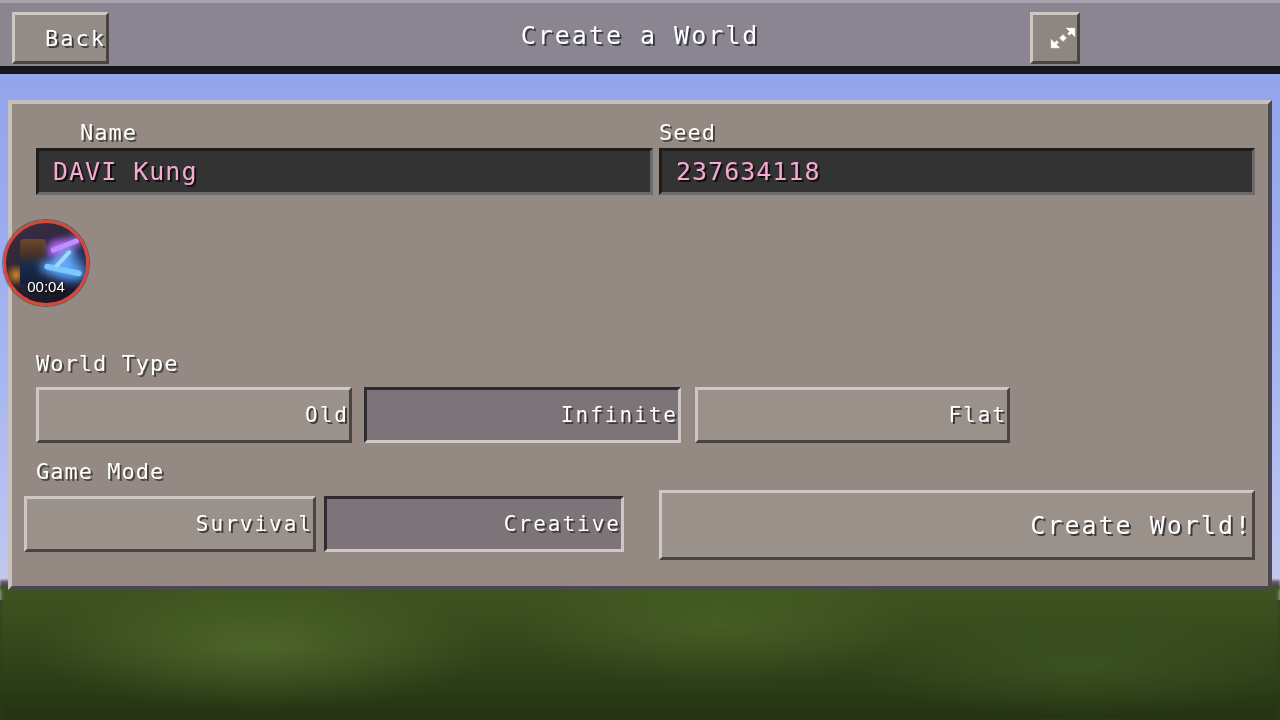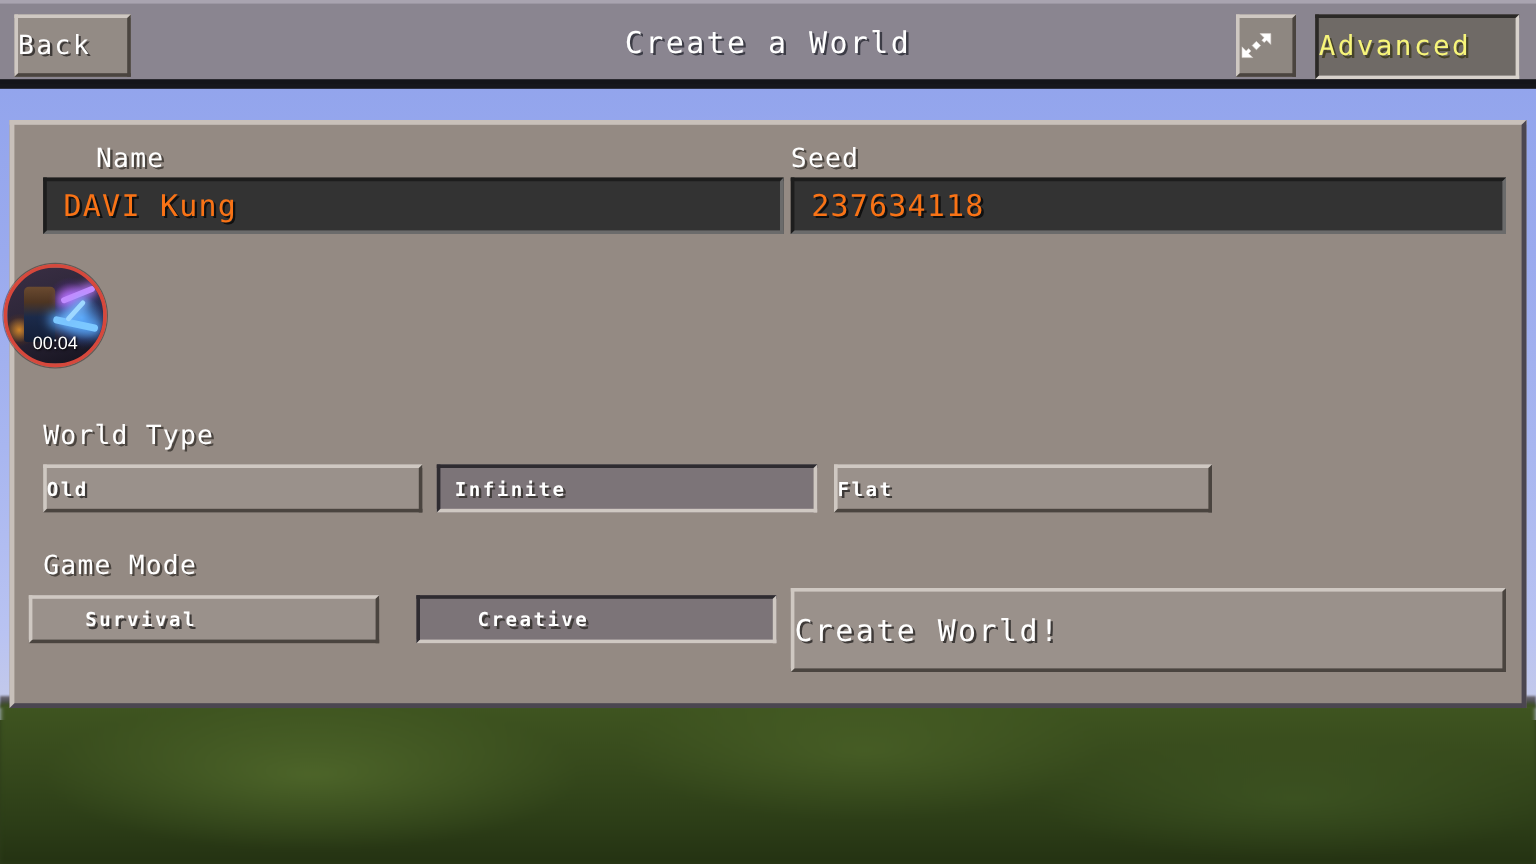--- a/index.html
+++ b/index.html
@@ -54,21 +54,21 @@
 
   
   .mcbtn{
     position:absolute;
     background:#9a918b;
     border-top:3px solid #cfc8c2;
     border-left:3px solid #cfc8c2;
     border-right:3px solid #4a443f;
     border-bottom:3px solid #4a443f;
     box-sizing:border-box;
-    display:flex;align-items:center;justify-content:flex-start;
+    display:flex;align-items:center;justify-content:flex-end;
     color:#ffffff;
     text-shadow:2px 2px 0 #3e3a38;
     letter-spacing:2px;
     cursor:pointer;
     image-rendering:pixelated;
   }
   .mcbtn.pressed{
     background:#7c7478;
     border-top:3px solid #2e2b30;
     border-left:3px solid #2e2b30;
@@ -111,41 +111,41 @@
   .textfield{
     position:absolute;
     background:#333333;
     border-top:3px solid #1d1d1d;
     border-left:3px solid #1d1d1d;
     border-right:3px solid #6b6b6b;
     border-bottom:3px solid #6b6b6b;
     box-sizing:border-box;
     display:flex;align-items:center;
     padding-left:14px;
-    color:#f97316;font-size:25px;letter-spacing:1px;
+    color:#f9a8d4;font-size:25px;letter-spacing:1px;
     text-shadow:2px 2px 0 #101010;
     cursor:text;
   }
 
   
   #name-label{left:36px;top:16px;margin-left:32px;}
   #name-input{left:24px;top:44px;width:617px;height:47px;}
   #seed-label{left:647px;top:16px;}
   #seed-input{left:647px;top:44px;width:596px;height:47px;}
 
   #worldtype-label{left:24px;top:247px;}
   #gamemode-label{left:24px;top:355px;}
 
-  .optbtn{height:40px;font-size:16px;font-weight:bold;}
+  .optbtn{height:56px;font-size:21px;}
   #wt-old{left:24px;top:283px;width:316px;}
   #wt-infinite{left:352px;top:283px;width:317px;padding-left:12px;}
   #wt-flat{left:683px;top:283px;width:315px;}
 
   #gm-survival{left:12px;top:392px;width:292px;padding-left:44px;}
-  #gm-creative{left:335px;top:392px;width:300px;padding-left:48px;}
+  #gm-creative{left:312px;top:392px;width:300px;padding-left:48px;}
   #create-world{left:647px;top:386px;width:596px;height:70px;font-size:25px;}
 
   
   #cam-bubble{
     position:absolute;left:3px;top:220px;width:86px;height:86px;border-radius:50%;
     border:3px solid #d6483c;
     box-sizing:border-box;
     overflow:hidden;
     z-index:9;
     background:
@@ -207,23 +207,20 @@
       <svg width="28" height="28" viewBox="0 0 28 28" aria-hidden="true">
         <g fill="#ffffff" stroke="#d8d2cc" stroke-width="0.5">
           <polygon points="17,4 26,4 26,13 22.5,9.5 20.5,11.5 18.5,9.5 20.5,7.5"></polygon>
           <polygon points="11,24 2,24 2,15 5.5,18.5 7.5,16.5 9.5,18.5 7.5,20.5"></polygon>
           <rect x="11.5" y="11.5" width="5" height="5" transform="rotate(45 14 14)"></rect>
         </g>
       </svg>
     </span>
   </div>
 
-  <div class="mcbtn" id="advanced-btn">
-    <span>Advanced</span>
-  </div>
 
   <div class="hdr-bot-sh"></div>
 </div>
 
 <div id="panel">
 
   <div class="fieldlabel" id="name-label">Name</div>
   <div class="textfield" id="name-input" placeholder="Name">DAVI Kung</div>
 
   <div class="fieldlabel" id="seed-label">Seed</div>

